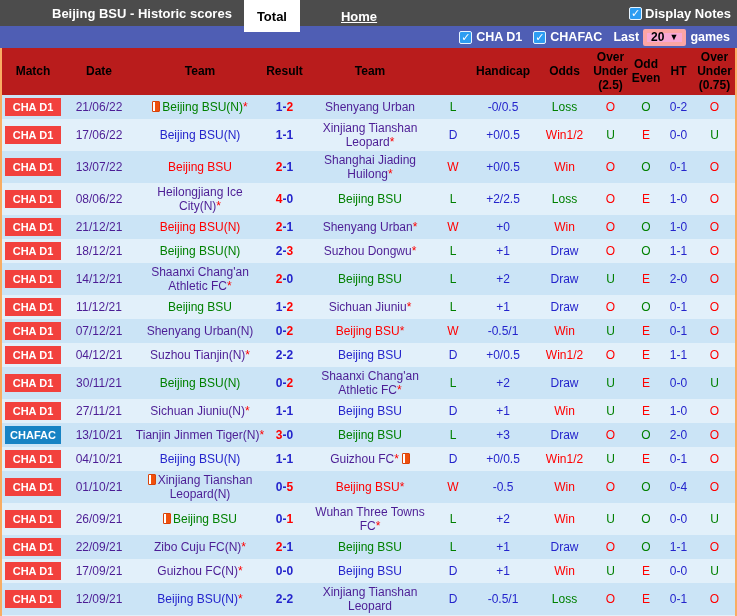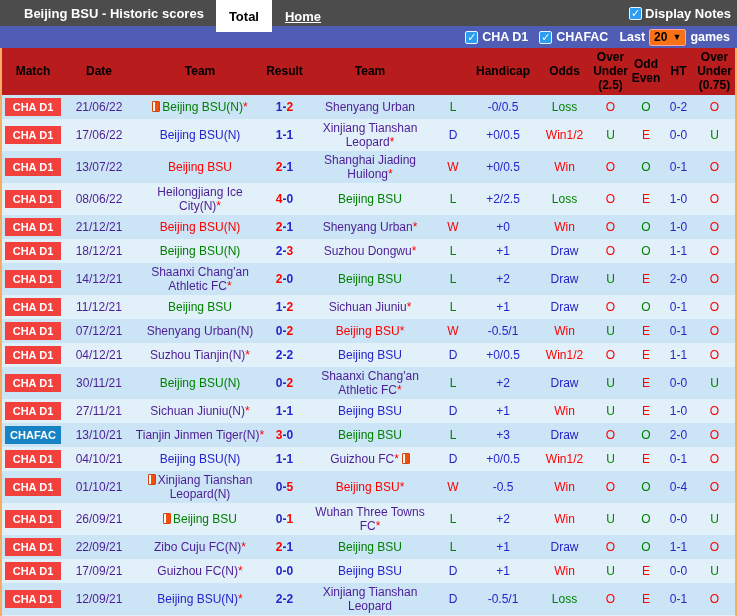--- a/index.html
+++ b/index.html
@@ -1,36 +1,36 @@
 <!DOCTYPE html>
 <html><head>
 <meta charset="utf-8">
 <style>
   * { box-sizing: border-box; }
   body { margin:0; font-family:"Liberation Sans","DejaVu Sans",sans-serif; background:#fff; }
   .page { width:737px; min-height:616px; background:#fff; }
 
   
   .topbar { background:#4c4c4c; height:26px; display:flex; align-items:stretch; color:#fff; font-size:13px; font-weight:bold; }
-  .topbar .title { display:flex; align-items:center; padding:0 12px 0 24px; }
+  .topbar .title { display:flex; align-items:center; padding:0 12px 0 24px;margin-left:28px; }
   .tab { display:flex; align-items:center; padding:16px 13px; cursor:pointer; }
   .tab.active { background:#ffffff; color:#000; }
-  .tab.link { text-decoration:underline; }
+  .tab.link { text-decoration:underline;margin-left:28px; }
   .topbar .spacer { flex:1; }
   .notes { display:flex; align-items:center; gap:3px; padding-right:6px; }
 
   
   .cb { width:13px; height:13px; background:#2d9df2; border:1px solid #e8f4ff; border-radius:2px; color:#fff;
         display:inline-flex; align-items:center; justify-content:center; font-size:11px; font-weight:bold; line-height:1; }
 
   
   .filterbar { background:#4f5eb4; height:22px; display:flex; align-items:center; justify-content:flex-end;
                gap:5px; color:#fff; font-size:12.5px; font-weight:bold; padding-right:7px; }
   .filterbar .grp { display:flex; align-items:center; gap:4px; margin-left:6px; }
-  .sel { background:#f97316; color:#000; border:1px solid #fca5a5; border-radius:2px; height:17px; padding:0 4px;
+  .sel { background:#f9a8d4; color:#000; border:4px solid #fca5a5; border-radius:2px; height:17px; padding:0 4px;
          display:inline-flex; align-items:center; gap:5px; font-size:12px; font-weight:bold; cursor:pointer; }
   .sel .chev { font-size:9px; line-height:1; }
 
   
   .content { border:2px solid #f9ad63; border-top:none; background:#fff; }
 
   table { border-collapse:collapse; table-layout:fixed; width:100%; font-size:12px; }
   thead th { background:#b91c1c; color:#000; font-weight:bold; padding:3px 0; line-height:1.15; vertical-align:middle; }
   tbody td { text-align:center; vertical-align:middle; padding:2px 1px; line-height:14px; word-wrap:break-word; }
   tr.odd  { background:#cbe4f6; }

